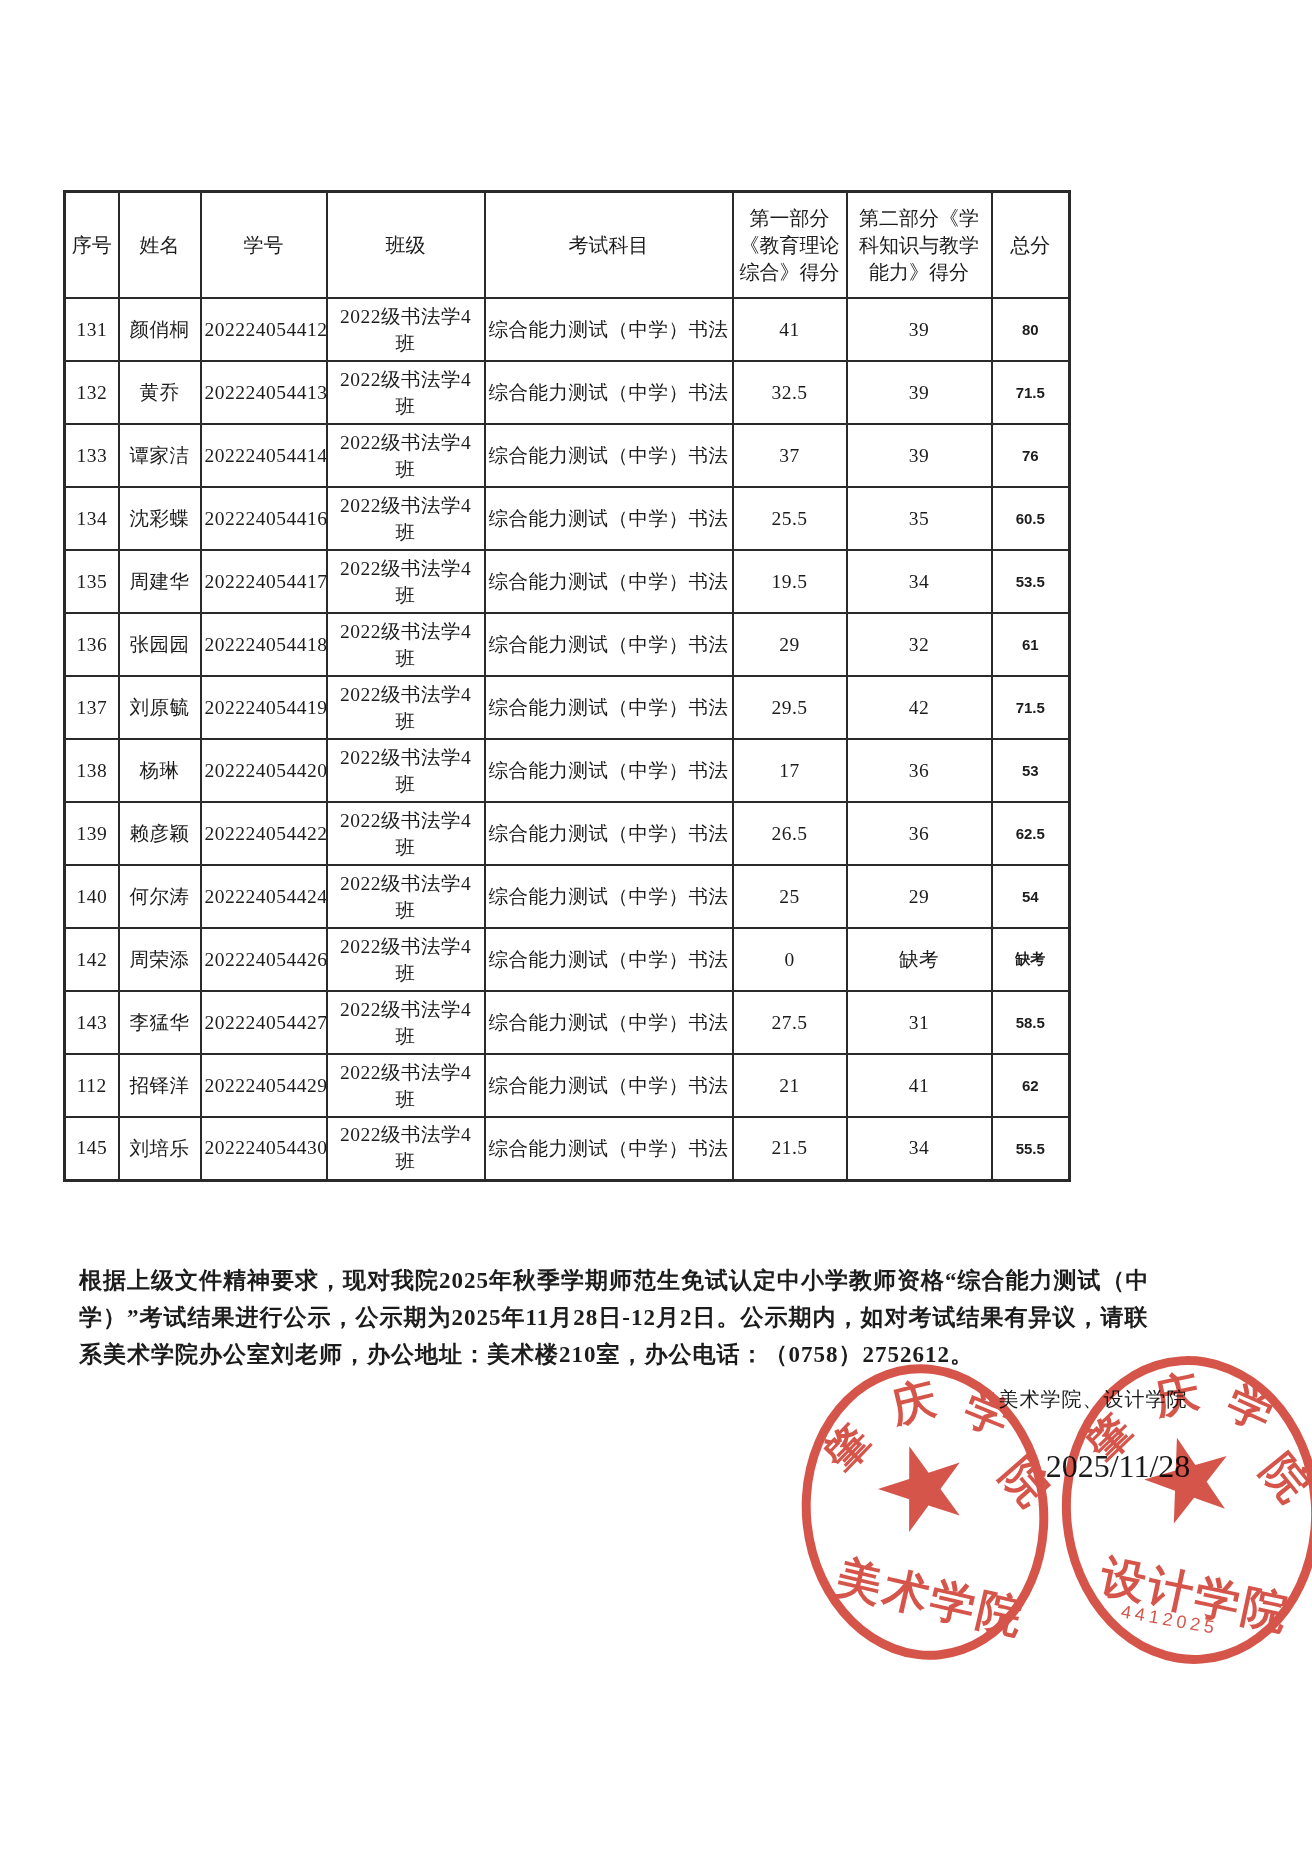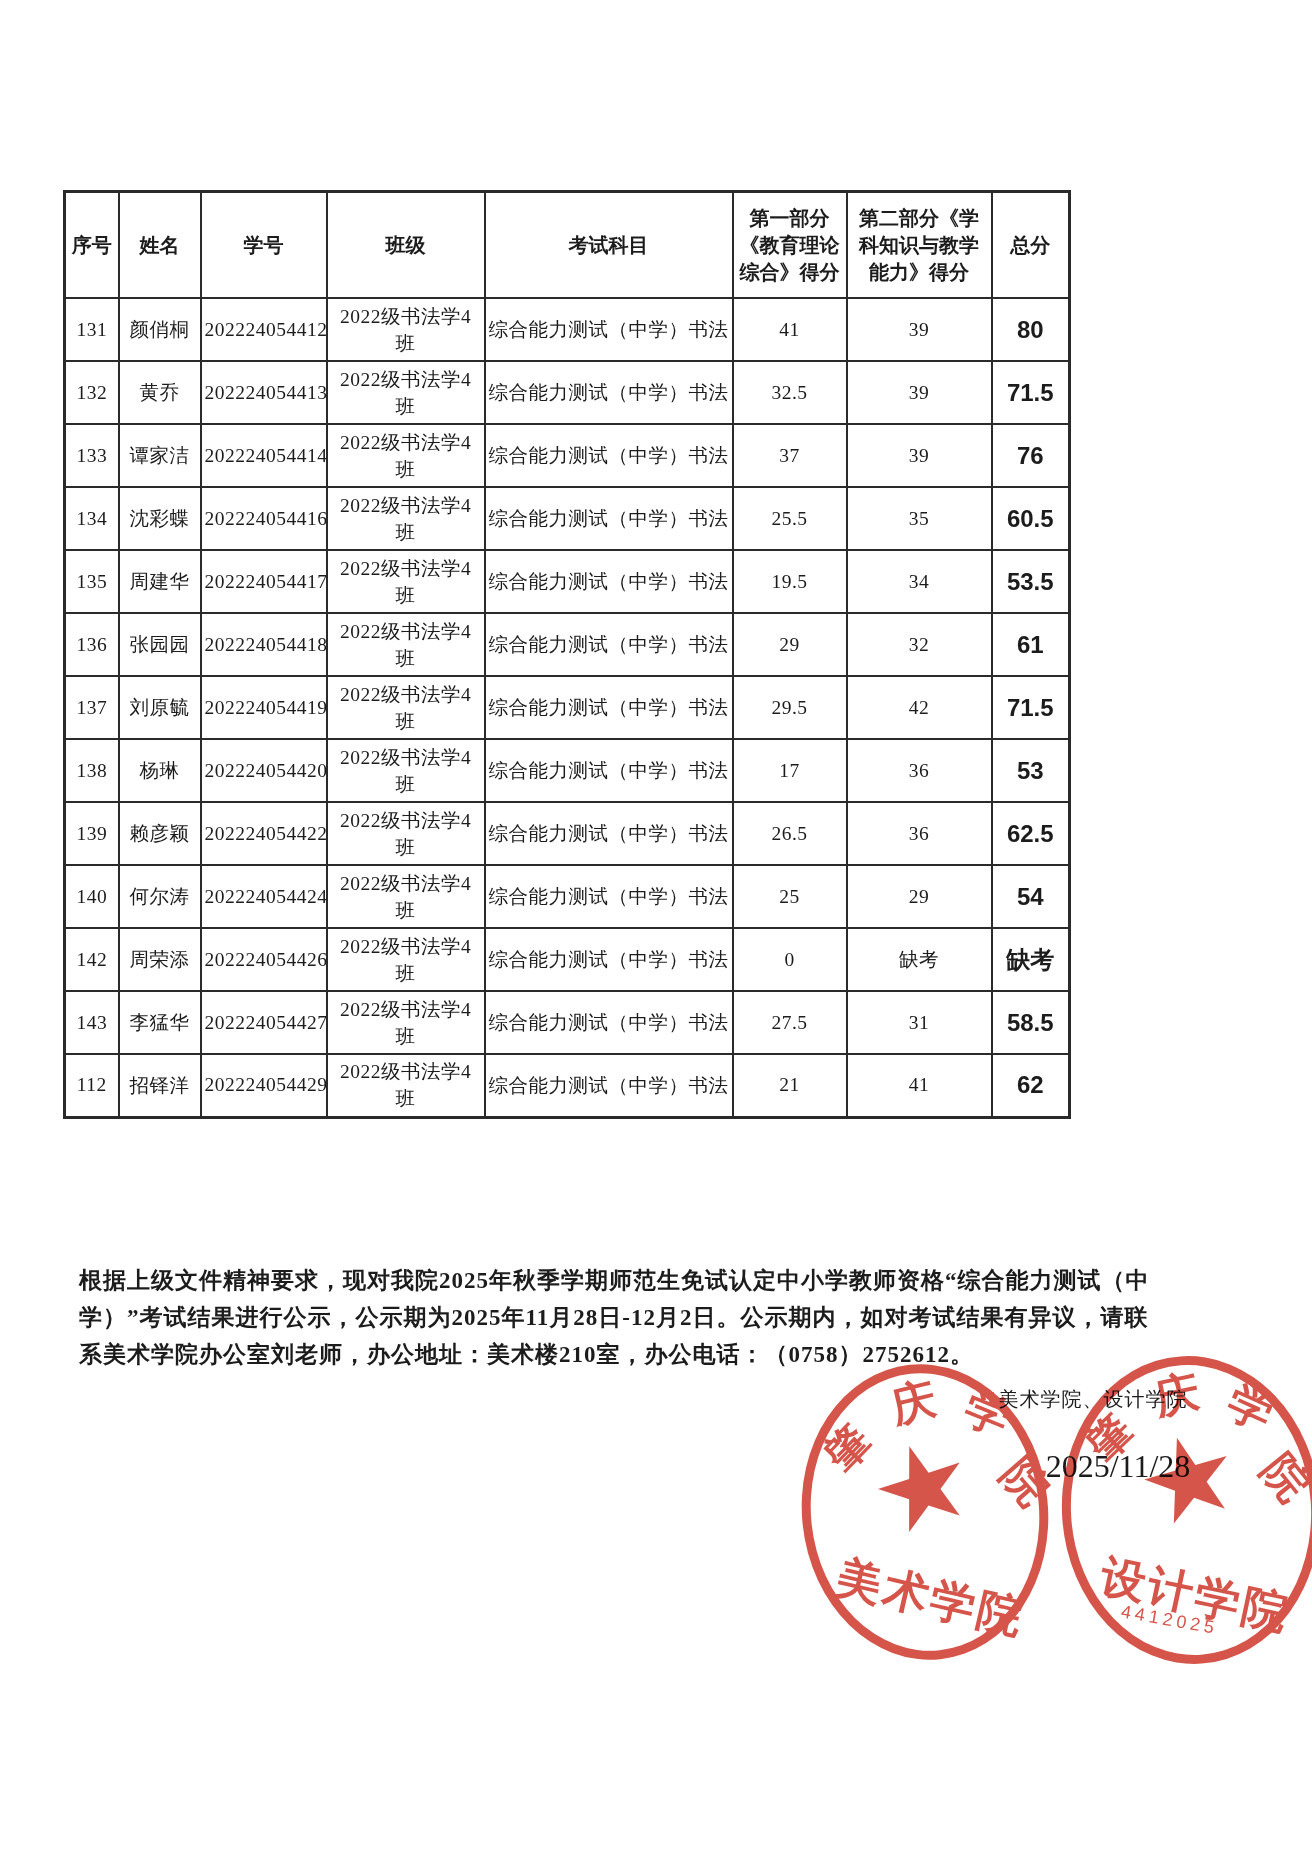--- a/index.html
+++ b/index.html
@@ -17,27 +17,27 @@
     border-collapse:collapse;table-layout:fixed;
     background:#fff;
   }
   .results-table th,.results-table td{
     border:2px solid var(--border-col);
     text-align:center;vertical-align:middle;
     padding:2px 3px;overflow:hidden;
   }
   .results-table{border:3px solid var(--border-col);}
   .results-table thead th{
-    height:100px;font-size:20px;font-weight:bold;line-height:1.35;
+    height:100px;font-size:20px;font-weight:normal;line-height:1.35;
   }
   .results-table tbody tr{height:63px;margin-left:48px;}
   .results-table tbody td{font-size:19.5px;letter-spacing:.5px;}
   .results-table td.cell-total{
     font-family:"Liberation Sans","DejaVu Sans",sans-serif;
-    font-weight:bold;font-size:24px;letter-spacing:0;
+    font-weight:bold;font-size:15px;letter-spacing:0;
   }
   
   .notice{
     position:absolute;left:79px;top:1262px;width:1195px;
     font-size:23px;font-weight:bold;line-height:37px;letter-spacing:1px;
   }
   
   .sig-dept{
     position:absolute;left:928px;top:1386px;width:330px;
     text-align:center;font-size:20px;letter-spacing:1px;
@@ -226,20 +226,30 @@
       <tr>
         <td class="cell-no">112</td>
         <td class="cell-name">招铎洋</td>
         <td class="cell-student_id">202224054429</td>
         <td class="cell-class_name">2022级书法学4班</td>
         <td class="cell-subject">综合能力测试（中学）书法</td>
         <td class="cell-part1">21</td>
         <td class="cell-part2">41</td>
         <td class="cell-total">62</td>
       </tr>
+      <tr>
+        <td class="cell-no">145</td>
+        <td class="cell-name">刘培乐</td>
+        <td class="cell-student_id">202224054430</td>
+        <td class="cell-class_name">2022级书法学4班</td>
+        <td class="cell-subject">综合能力测试（中学）书法</td>
+        <td class="cell-part1">21.5</td>
+        <td class="cell-part2">34</td>
+        <td class="cell-total">55.5</td>
+      </tr>
     </tbody>
 </table>
 
 <div class="notice">
   <div>根据上级文件精神要求，现对我院2025年秋季学期师范生免试认定中小学教师资格“综合能力测试（中</div>
   <div>学）”考试结果进行公示，公示期为2025年11月28日-12月2日。公示期内，如对考试结果有异议，请联</div>
   <div>系美术学院办公室刘老师，办公地址：美术楼210室，办公电话：（0758）2752612。</div>
 </div>
 
 <div class="sig-dept">美术学院、设计学院</div>

